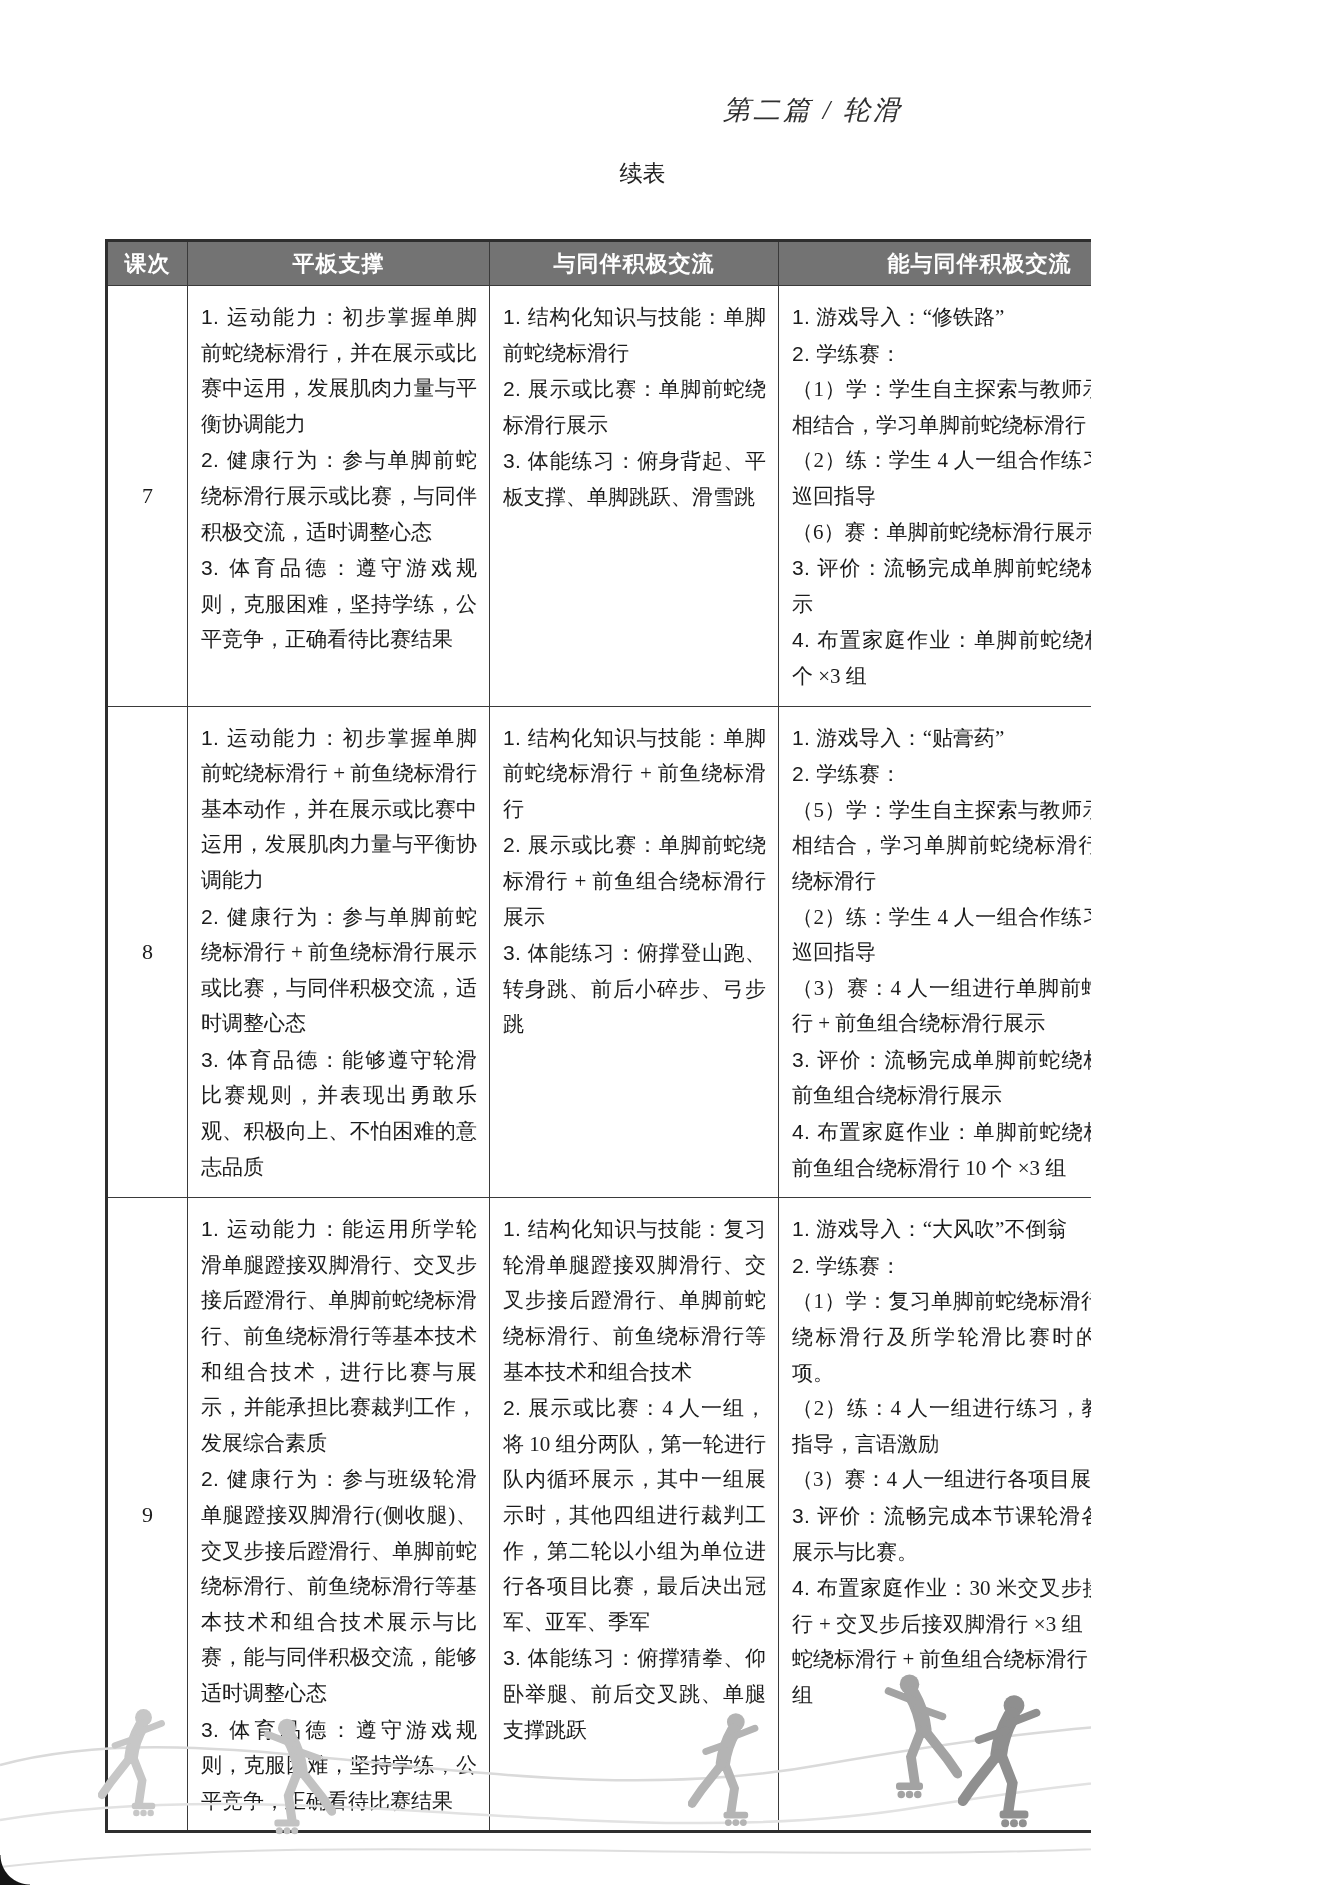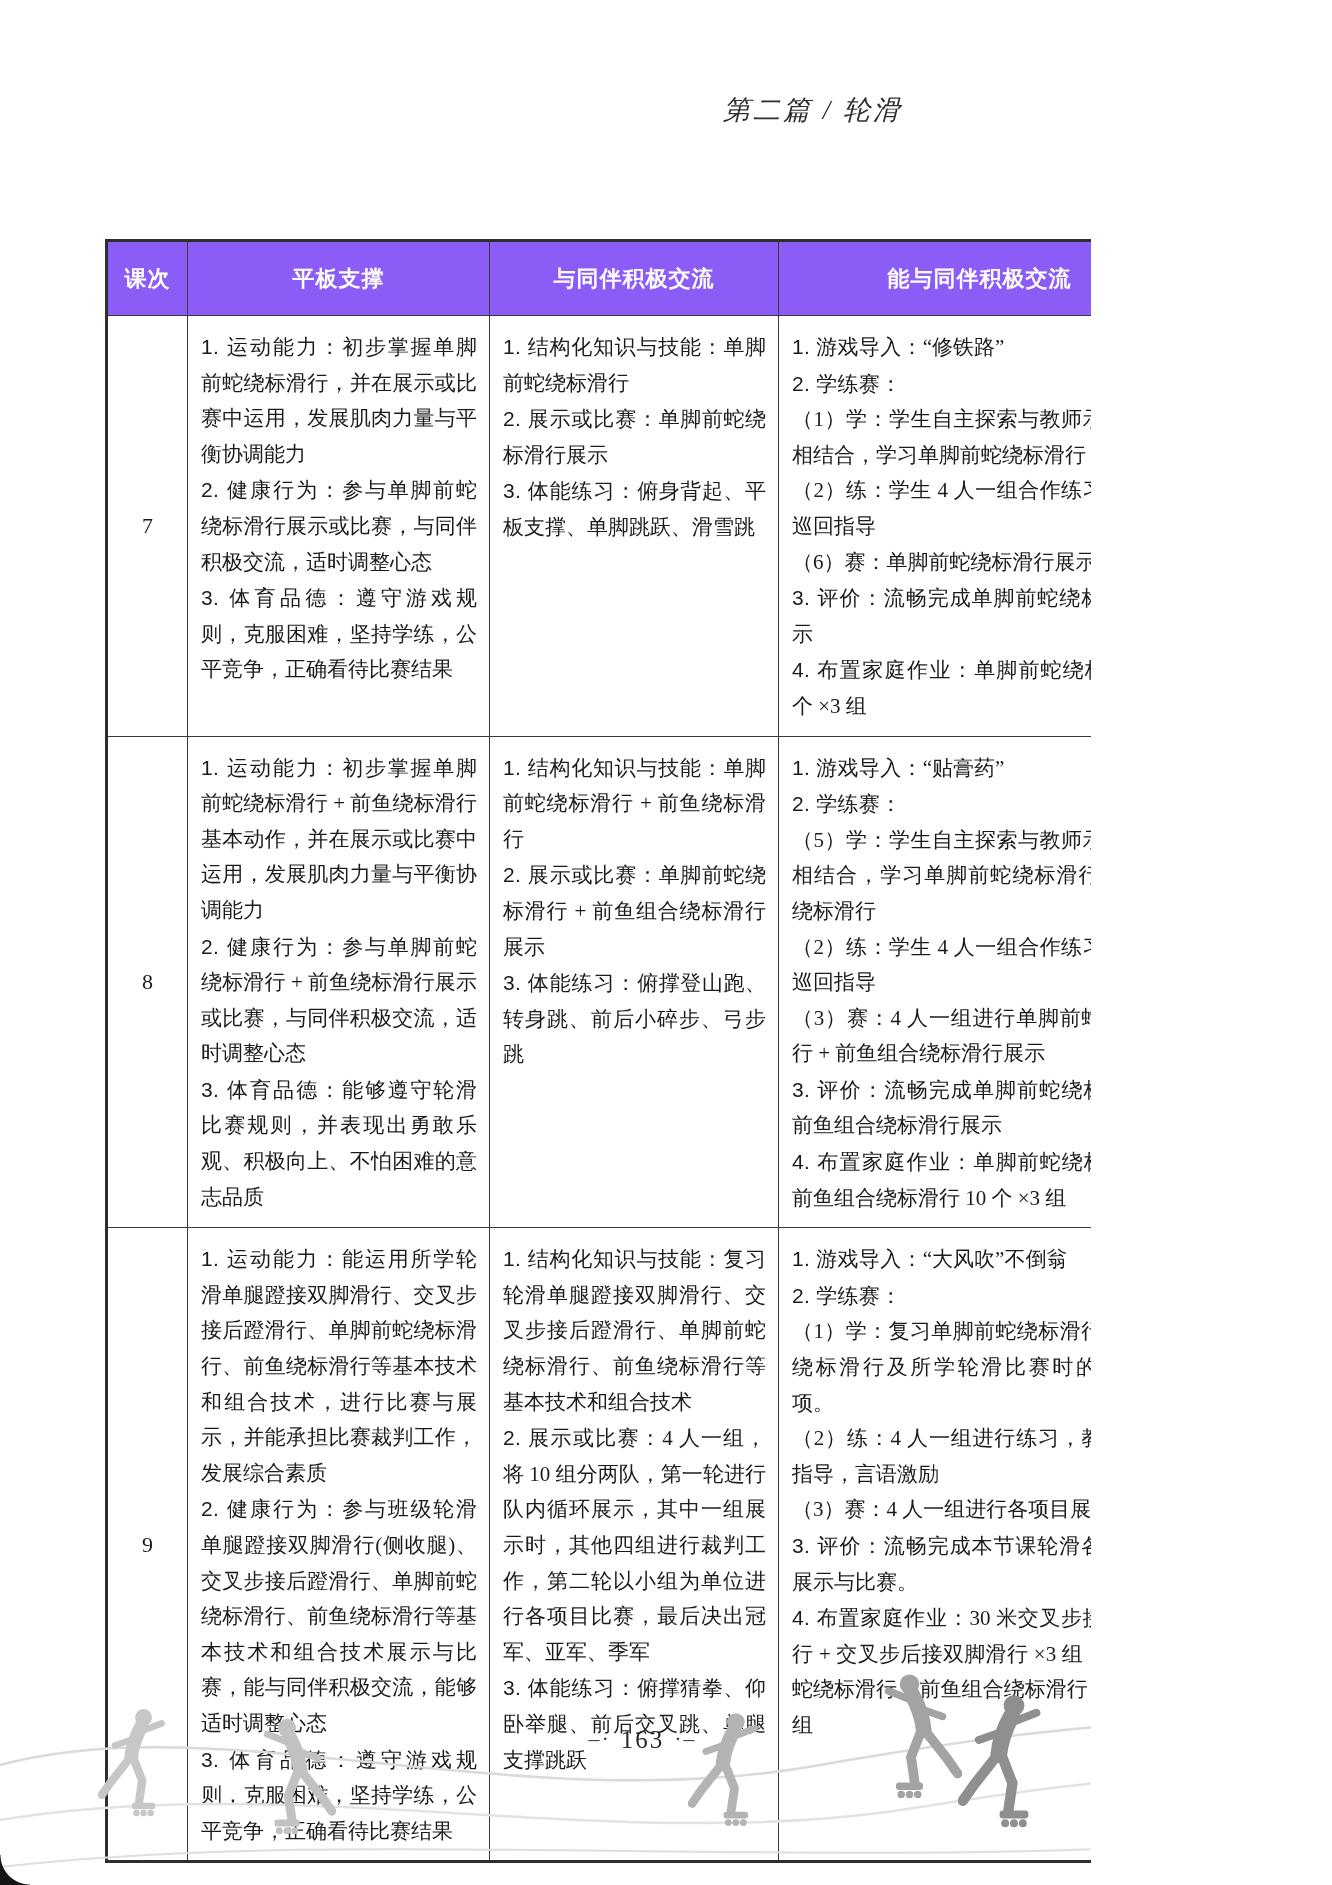--- a/index.html
+++ b/index.html
@@ -27,24 +27,24 @@
   .tbl-wrap{position:absolute;top:239px;left:105px;width:1075px;}
   table.lesson-table{
     border-collapse:collapse;table-layout:fixed;width:1075px;
     border:3px solid #2e2e2e;
   }
   .lesson-table col.c1{width:81px;}
   .lesson-table col.c2{width:302px;}
   .lesson-table col.c3{width:289px;}
   .lesson-table col.c4{width:403px;}
   .lesson-table th{
-    background:#8b5cf6;color:#ffffff;
+    background:#737373;color:#ffffff;
     font-family:"Liberation Sans",sans-serif;
     font-weight:700;font-size:22px;
-    height:43px;padding:15px;
+    height:43px;padding:0;
     border:1.6px solid #3a3a3a;
     letter-spacing:1px;
   }
   .lesson-table td{
     border:1.6px solid #3a3a3a;
     vertical-align:top;
     padding:13px 12px 11px 13px;
     font-size:21px;line-height:35.6px;
     text-align:justify;
     text-justify:inter-ideograph;
@@ -73,20 +73,21 @@
   .corner-bl{left:0;bottom:0;background:radial-gradient(circle 30px at 100% 0%, transparent 29px, #151515 30px);}
   .corner-br{right:0;bottom:0;background:radial-gradient(circle 30px at 0% 0%, transparent 29px, #151515 30px);}
 </style>
 </head>
 <body>
 
 <div class="page">
 
   <div class="running-head">第二篇 / 轮滑</div>
 
+  <div class="table-caption">续表</div>
 
   <div class="tbl-wrap">
     <table class="lesson-table">
       <colgroup>
         <col class="c1">
           <col class="c2">
           <col class="c3">
           <col class="c4">
       </colgroup>
       <thead>
@@ -161,23 +162,20 @@
               <p class="para">（2）练：4 人一组进行练习，教师巡回指导，言语激励</p>
               <p class="para">（3）赛：4 人一组进行各项目展示</p>
               <p class="para"><b>3. 评价：</b>流畅完成本节课轮滑各项目的展示与比赛。</p>
               <p class="para"><b>4. 布置家庭作业：</b>30 米交叉步接后蹬滑行 + 交叉步后接双脚滑行 ×3 组；单脚前蛇绕标滑行 + 前鱼组合绕标滑行 10 个 ×3 组</p>
             </td>
           </tr>
         </tbody>
     </table>
   </div>
 
-  <div class="folio">
-    <span class="dash">–·</span><span>163</span><span class="dash">·–</span>
-  </div>
 
   <div class="decor">
     <svg class="waves" width="1332" height="270" viewBox="0 0 1332 270">
       <path d="M0,150 C220,90 520,205 820,150 C1040,112 1220,90 1332,128" fill="none" stroke="#dadada" stroke-width="2.5"></path>
       <path d="M0,205 C300,155 620,242 920,192 C1120,160 1260,148 1332,178" fill="none" stroke="#e2e2e2" stroke-width="2.5"></path>
       <path d="M0,252 C380,208 880,265 1332,218" fill="none" stroke="#dedede" stroke-width="2"></path>
     </svg>
 
     <svg width="0" height="0" style="position:absolute">
       <defs>

